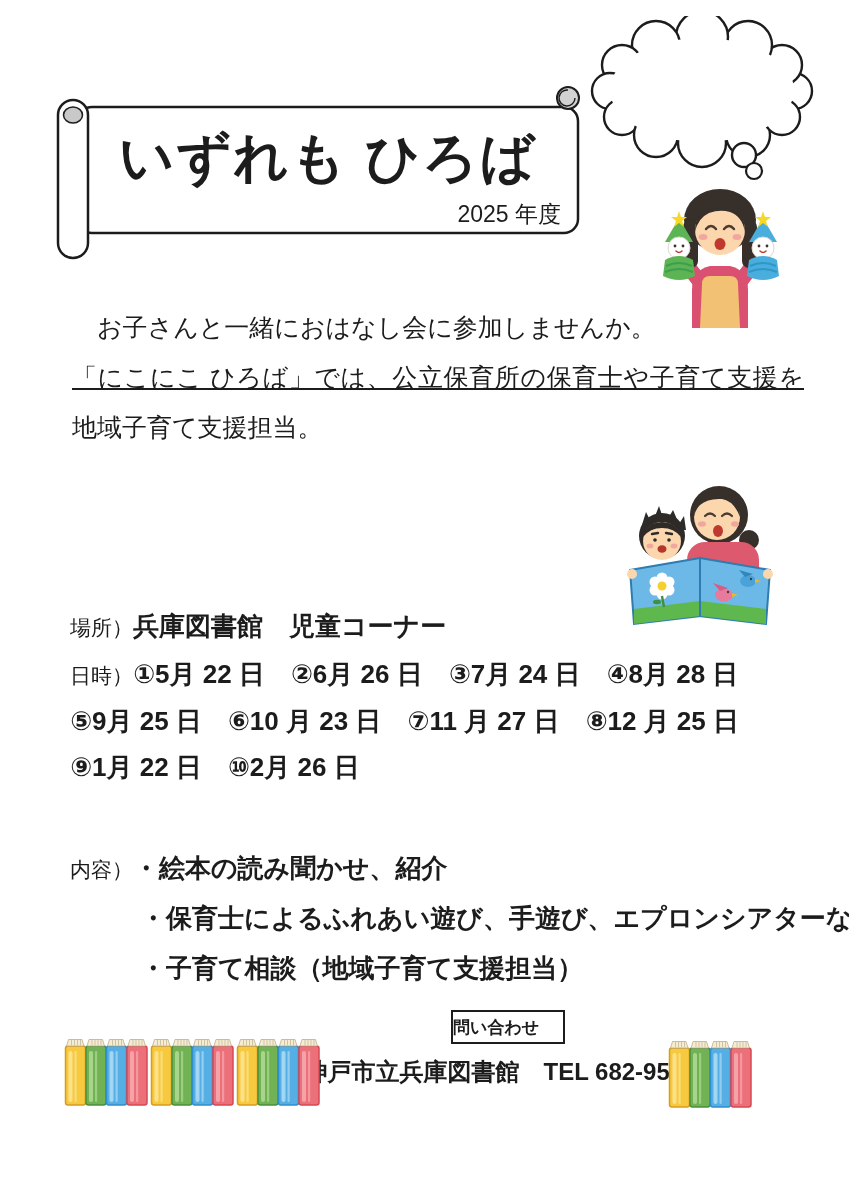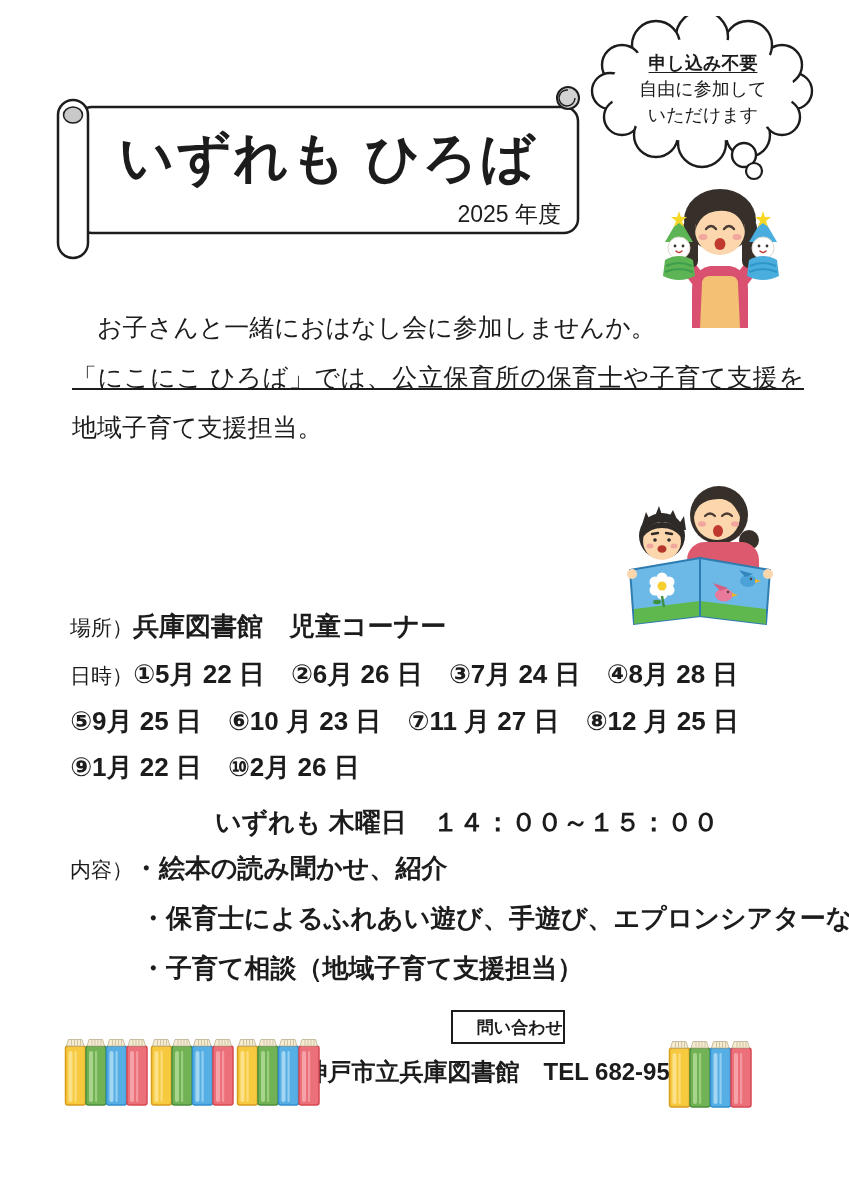--- a/index.html
+++ b/index.html
@@ -30,21 +30,21 @@
   .justify{white-space:normal;text-align:justify;text-align-last:justify;text-decoration:underline;}
   
   .row{left:70px;white-space:nowrap;}
   .lbl{font-size:21px;}
   .val{font-size:26px;font-weight:bold;}
   .time-row{left:215px;}
   .bullet-row{left:140px;}
   
   .inquiry-box{
     left:451px;top:1010px;width:110px;height:30px;border:2px solid #1c1c1c;
-    display:flex;align-items:center;justify-content:flex-end;
+    display:flex;align-items:center;justify-content:flex-start;
     font-size:17px;font-weight:bold;
   }
   .contact{left:290px;top:1056px;width:420px;text-align:center;font-size:24px;font-weight:bold;white-space:nowrap;}
 </style>
 </head>
 <body>
 
 <div class="page">
 
   <svg width="0" height="0" style="position:absolute" aria-hidden="true">
@@ -90,25 +90,20 @@
       <circle cx="34" cy="101" r="18"></circle>
       <circle cx="68" cy="119" r="22"></circle>
       <circle cx="114" cy="127" r="24"></circle>
       <circle cx="160" cy="119" r="22"></circle>
       <circle cx="194" cy="101" r="18"></circle>
     </g>
     <ellipse cx="114" cy="74" rx="92" ry="52" fill="#ffffff"></ellipse>
     <circle cx="156" cy="139" r="12" fill="#ffffff" stroke="#1c1c1c" stroke-width="2.4"></circle>
     <circle cx="166" cy="155" r="8" fill="#ffffff" stroke="#1c1c1c" stroke-width="2.2"></circle>
   </svg>
-  <div class="abs bubble-text">
-    <div class="bubble-title">申し込み不要</div>
-    <div>自由に参加して</div>
-    <div>いただけます</div>
-  </div>
 
   <svg class="abs" style="left:48px;top:82px" width="540" height="184" viewBox="0 0 540 184">
     <rect x="30" y="25" width="500" height="126" rx="14" fill="#ffffff" stroke="#1c1c1c" stroke-width="2.5"></rect>
     <circle cx="520" cy="16" r="11" fill="#d2d2d2" stroke="#1c1c1c" stroke-width="2"></circle>
     <path d="M520,8 A8,8 0 1 0 527,16" fill="none" stroke="#1c1c1c" stroke-width="1.4"></path>
     <rect x="10" y="18" width="30" height="158" rx="15" fill="#ffffff" stroke="#1c1c1c" stroke-width="2.5"></rect>
     <ellipse cx="25" cy="33" rx="9.5" ry="8" fill="#c9c9c9" stroke="#1c1c1c" stroke-width="1.5"></ellipse>
   </svg>
   <div class="abs banner-title">いずれも ひろば</div>
   <div class="abs banner-year">2025 年度</div>
@@ -217,23 +212,20 @@
   </div>
   <div class="abs row" style="top:657px">
     <span class="lbl">日時）</span><span class="val">①5月 22 日　②6月 26 日　③7月 24 日　④8月 28 日</span>
   </div>
   <div class="abs row" style="top:704px">
     <span class="val">⑤9月 25 日　⑥10 月 23 日　⑦11 月 27 日　⑧12 月 25 日</span>
   </div>
   <div class="abs row" style="top:750px">
     <span class="val">⑨1月 22 日　⑩2月 26 日</span>
   </div>
-  <div class="abs row time-row" style="top:805px">
-    <span class="val">いずれも 木曜日　１４：００～１５：００</span>
-  </div>
   <div class="abs row" style="top:851px">
     <span class="lbl">内容）</span><span class="val">・絵本の読み聞かせ、紹介</span>
   </div>
   <div class="abs row bullet-row" style="top:901px">
     <span class="val">・保育士によるふれあい遊び、手遊び、エプロンシアターなど</span>
   </div>
   <div class="abs row bullet-row" style="top:951px">
     <span class="val">・子育て相談（地域子育て支援担当）</span>
   </div>
 

